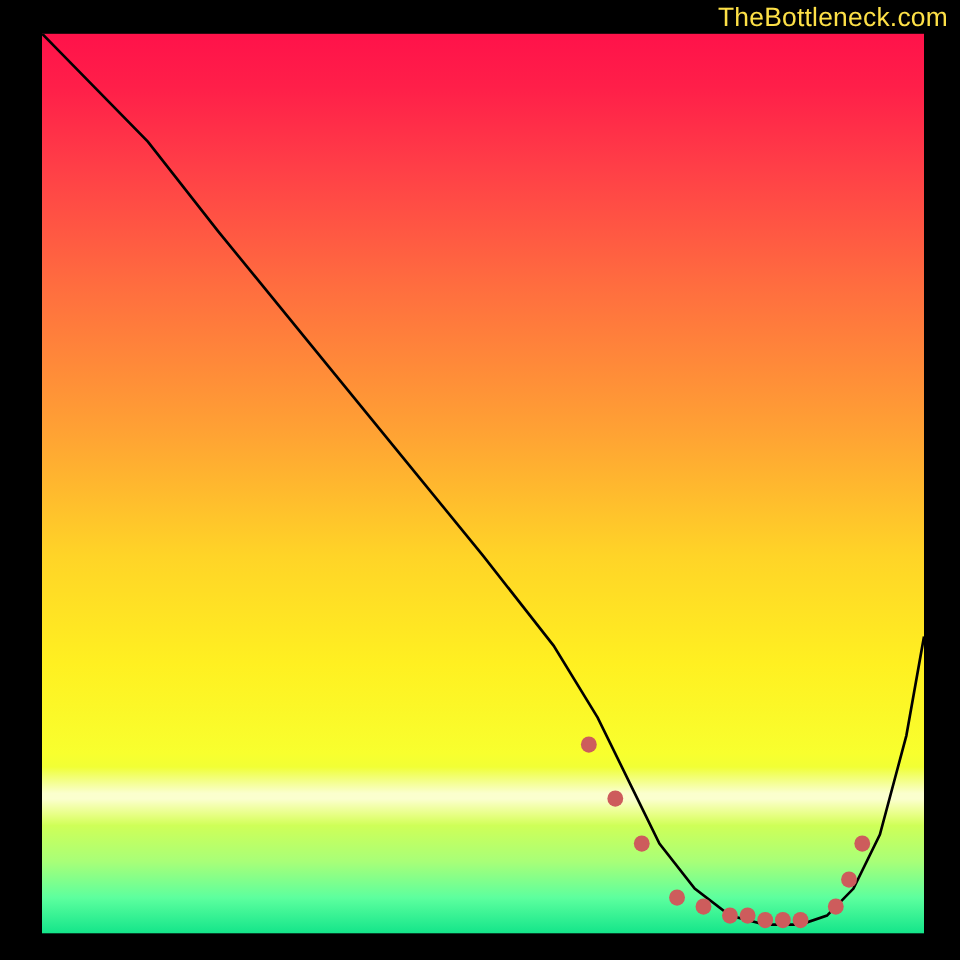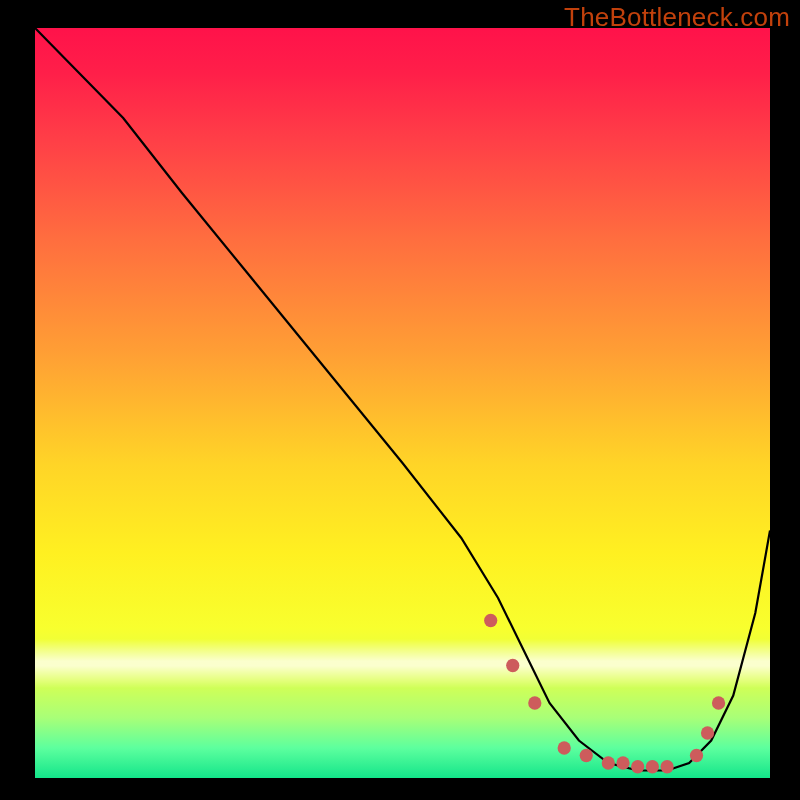--- a/index.html
+++ b/index.html
@@ -14,22 +14,22 @@
   .frame {
     position: relative;
     width: 800px;
     height: 800px;
     background: #000;
   }
   .watermark {
     position: absolute;
     top: 2px;
     right: 10px;
-    color: #c2410c;
-    font-size: 26px;
+    color: #fde047;
+    font-size: 22px;
     font-weight: 500;
     letter-spacing: 0.2px;
     z-index: 5;
   }
   
   .plot {
     position: absolute;
     left: 35px;
     top: 28px;
     width: 735px;

